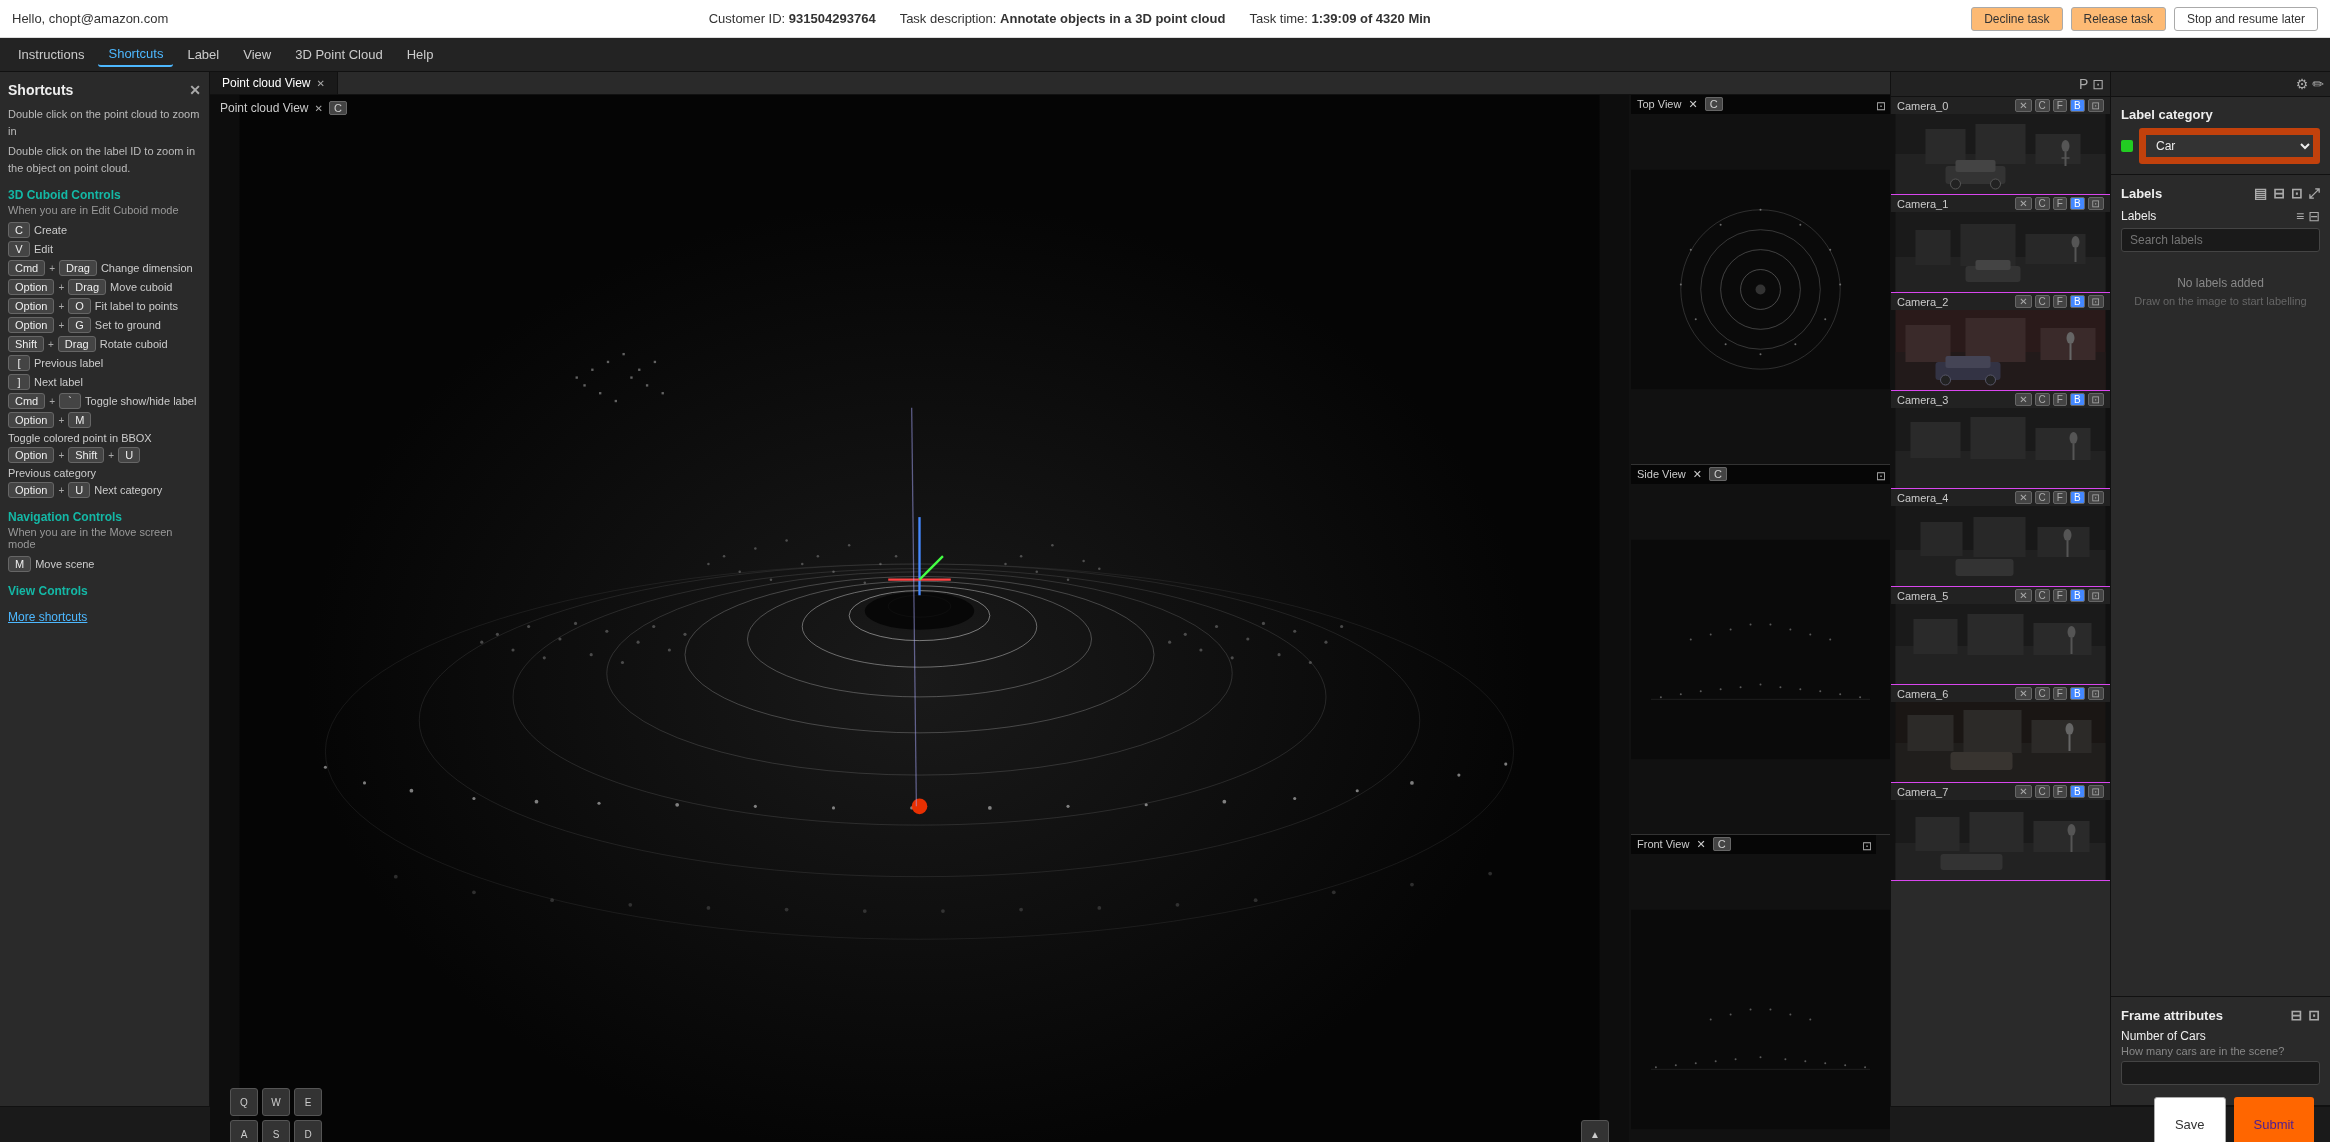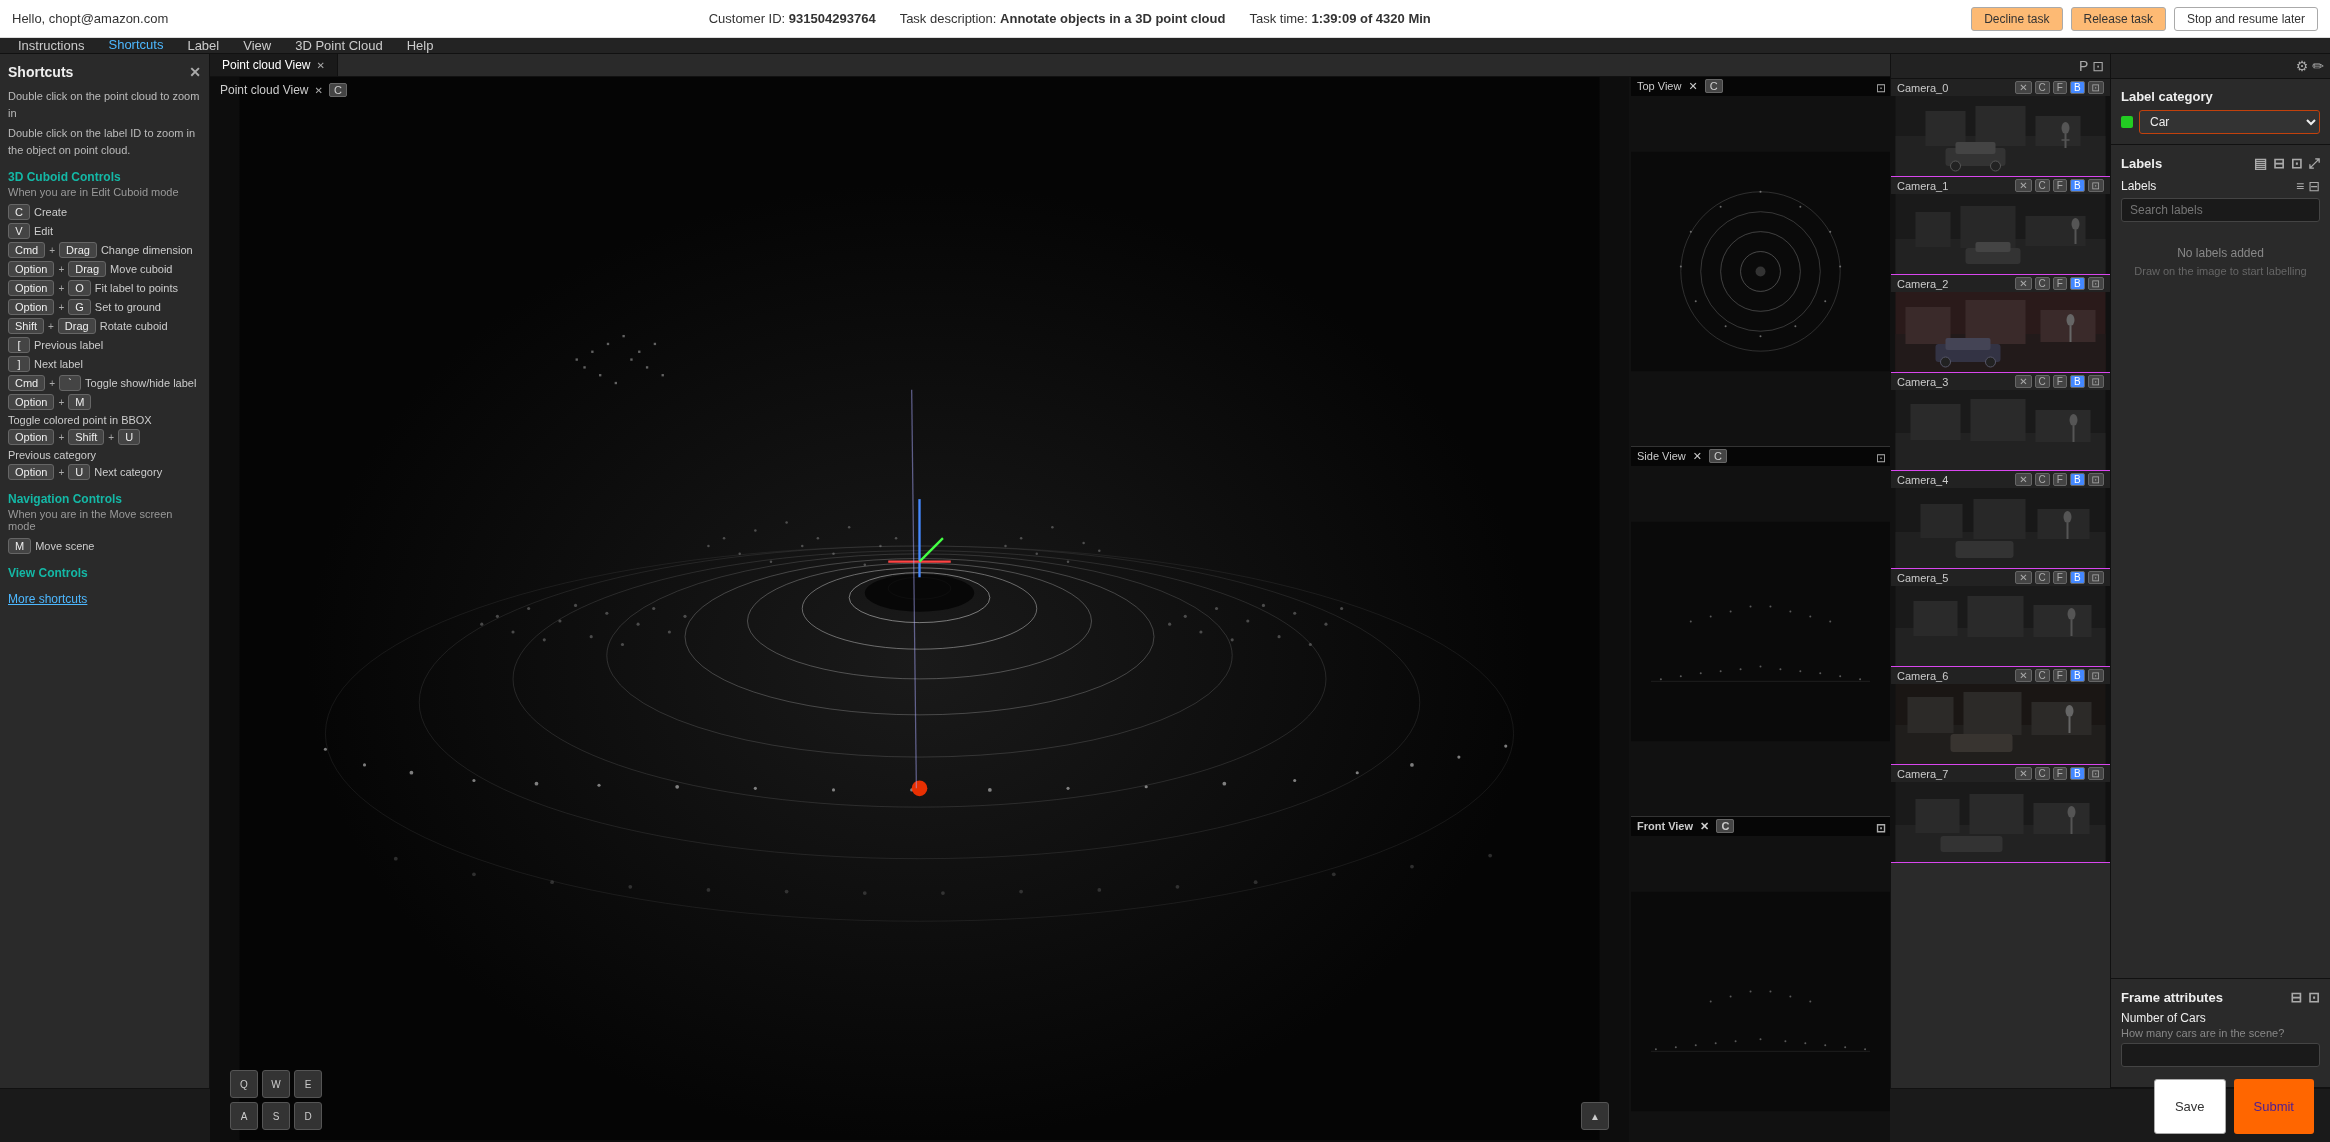--- a/index.html
+++ b/index.html
@@ -7,21 +7,21 @@
 
     
     .top-bar { display: flex; align-items: center; justify-content: space-between; background: #fff; border-bottom: 1px solid #ddd; height: 38px; padding: 0 12px; }
     .top-bar-left { font-size: 13px; color: #333; }
     .top-bar-center { display: flex; gap: 24px; font-size: 13px; color: #333; }
     .top-bar-right { display: flex; gap: 8px; }
     .top-btn { padding: 4px 12px; border: 1px solid #aaa; background: #fdba74; border-radius: 3px; cursor: pointer; font-size: 12px; color: #333; }
     .top-btn.stop { background: #fff; }
 
     
-    .menu-bar { display: flex; align-items: center; background: #232323; height: 16px; padding: 0 8px; gap: 4px; border-bottom: 1px solid #111; }
+    .menu-bar { display: flex; align-items: center; background: #232323; height: 34px; padding: 0 8px; gap: 4px; border-bottom: 1px solid #111; }
     .menu-item { padding: 4px 10px; font-size: 13px; color: #ccc; cursor: pointer; border-radius: 3px; }
     .menu-item.active { color: #4db8ff; border-bottom: 2px solid #4db8ff; }
 
     
     .main { display: flex; height: calc(1142px - 38px - 34px - 36px); }
 
     
     .left-panel { width: 210px; background: #2a2a2a; border-right: 1px solid #111; overflow-y: auto; padding: 10px 8px; flex-shrink: 0; }
     .left-panel h2 { font-size: 14px; color: #eee; margin-bottom: 8px; display: flex; justify-content: space-between; }
     .close-btn { cursor: pointer; color: #aaa; }
@@ -57,21 +57,21 @@
     .camera-thumb svg { width: 100%; height: 100%; }
 
     
     .far-right { width: 220px; background: #2a2a2a; border-left: 1px solid #111; overflow-y: auto; flex-shrink: 0; display: flex; flex-direction: column; }
     .panel-section { border-bottom: 1px solid #111; padding: 10px; }
     .panel-title { font-size: 13px; color: #eee; font-weight: 600; margin-bottom: 6px; display: flex; justify-content: space-between; align-items: center; }
     .panel-title-icons { display: flex; gap: 6px; }
     .panel-icon-btn { color: #aaa; cursor: pointer; font-size: 14px; }
     .label-category-row { display: flex; align-items: center; gap: 6px; }
     .label-color-dot { width: 12px; height: 12px; border-radius: 2px; background: #22cc22; flex-shrink: 0; }
-    .label-select { flex: 1; background: #333; border: 1px solid #c2410c; color: #eee; padding: 3px 6px; border-radius: 3px; font-size: 12px; }
+    .label-select { flex: 1; background: #333; border: 7px solid #c2410c; color: #eee; padding: 3px 6px; border-radius: 3px; font-size: 12px; }
     .search-box { width: 100%; background: #1a1a1a; border: 1px solid #444; color: #eee; padding: 4px 8px; border-radius: 3px; font-size: 12px; margin-bottom: 6px; }
     .no-labels { text-align: center; color: #888; font-size: 12px; margin-top: 16px; line-height: 1.6; }
     .attr-row { margin-bottom: 10px; }
     .attr-label { font-size: 12px; color: #eee; margin-bottom: 2px; }
     .attr-sub { font-size: 11px; color: #888; margin-bottom: 4px; }
     .attr-number { width: 100%; background: #1a1a1a; border: 1px solid #444; color: #eee; padding: 4px 8px; border-radius: 3px; font-size: 12px; }
     .btn-yes-no { display: flex; gap: 6px; }
     .yn-btn { padding: 3px 16px; border: 1px solid #555; border-radius: 3px; cursor: pointer; font-size: 12px; }
     .yn-btn.yes { background: #4a7c4e; color: #fff; border-color: #4a7c4e; }
     .yn-btn.no { background: #333; color: #ccc; }
@@ -478,21 +478,21 @@
               <circle cx="120" cy="85" r="1"></circle>
                 <circle cx="140" cy="85" r="1"></circle>
                 <circle cx="160" cy="90" r="1"></circle>
               <circle cx="180" cy="95" r="1"></circle>
                 <circle cx="200" cy="100" r="1"></circle>
             </g>
           </svg>
         </div>
 
         <div class="front-view" style="flex:1;position:relative;min-height:0;">
-          <div class="mini-view-header" style="position:absolute;top:0;left:0;right:0;display:flex;justify-content:space-between;padding:3px 6px;background:rgba(0,0,0,0.6);z-index:10;font-size:11px;color:#ccc;font-weight:bold;">
+          <div class="mini-view-header" style="position:absolute;top:0;left:0;right:14px;display:flex;justify-content:space-between;padding:3px 6px;background:rgba(0,0,0,0.6);z-index:10;font-size:11px;color:#ccc;">
             <span>
               <span>Front View</span>
               <span style="cursor:pointer;margin-left:4px;">✕</span>
               <span class="view-key" style="margin-left:4px;">C</span>
             </span>
             <span class="view-maximize">⊡</span>
           </div>
           <svg viewBox="0 0 260 220" style="width:100%;height:100%;display:block;">
             <rect width="260" height="220" fill="#0a0a0a"></rect>
             <line x1="20" y1="160" x2="240" y2="160" stroke="#333" stroke-width="0.5"></line>

